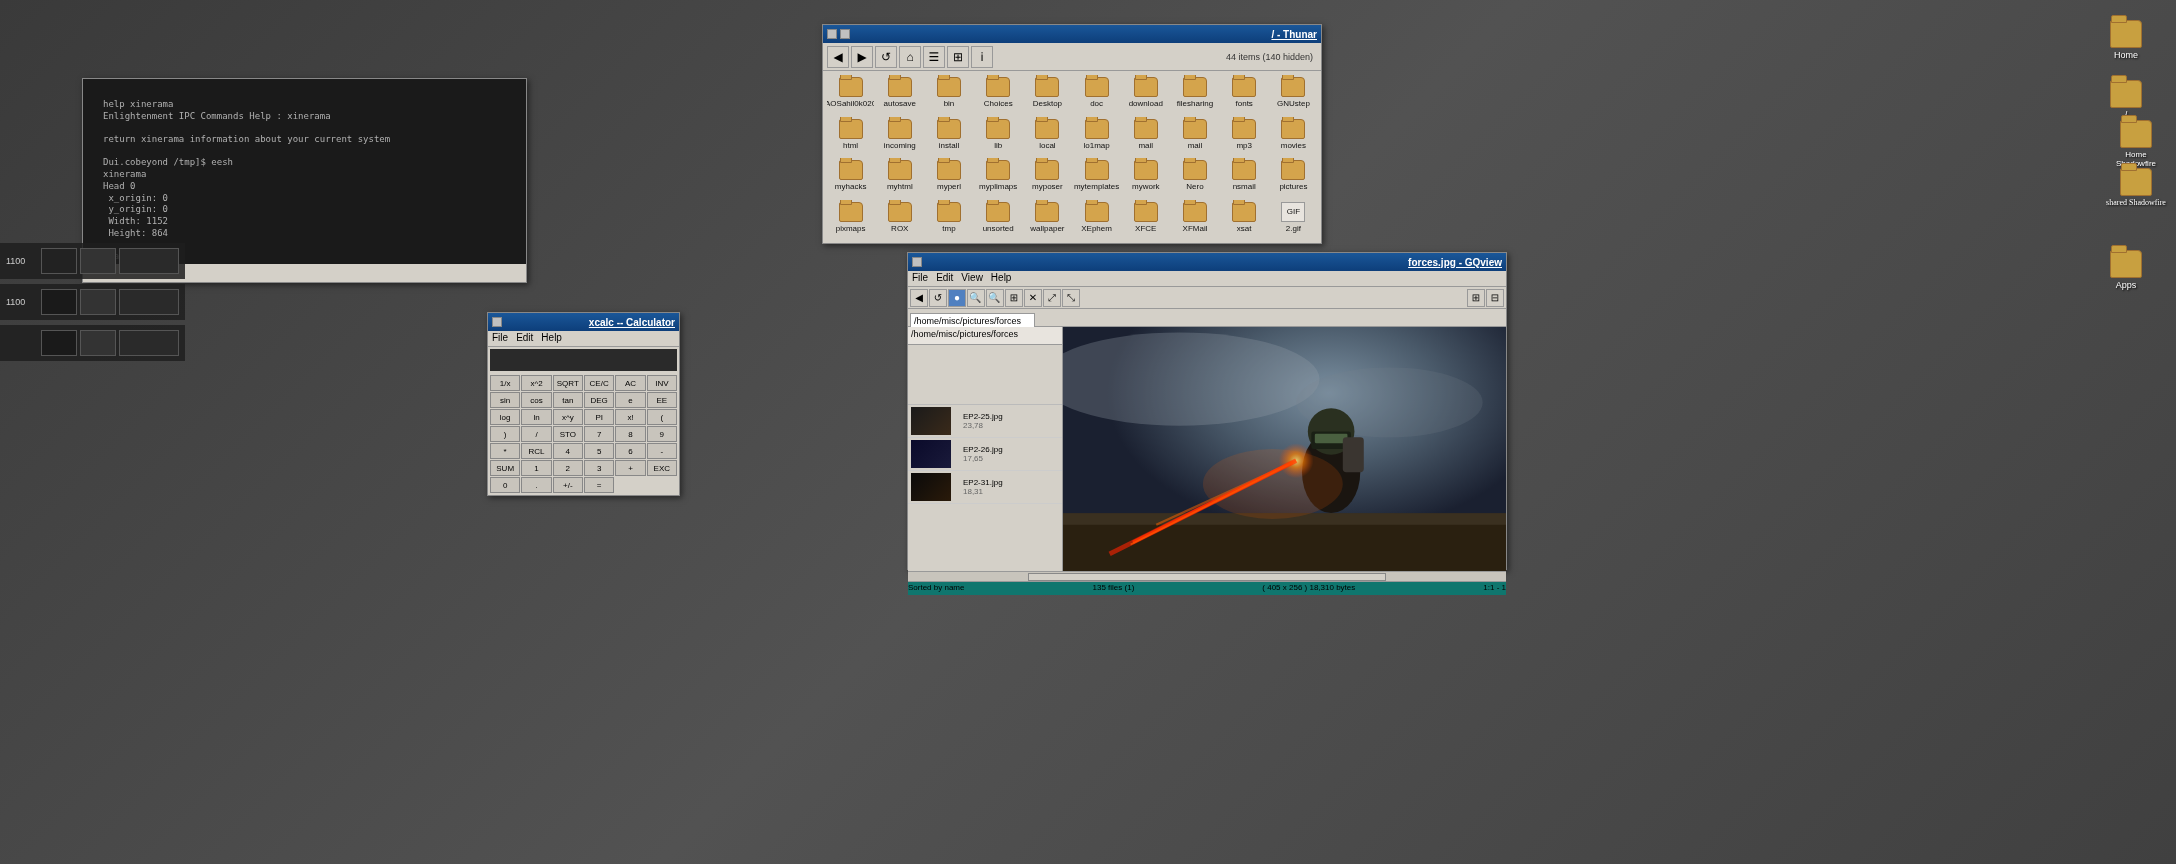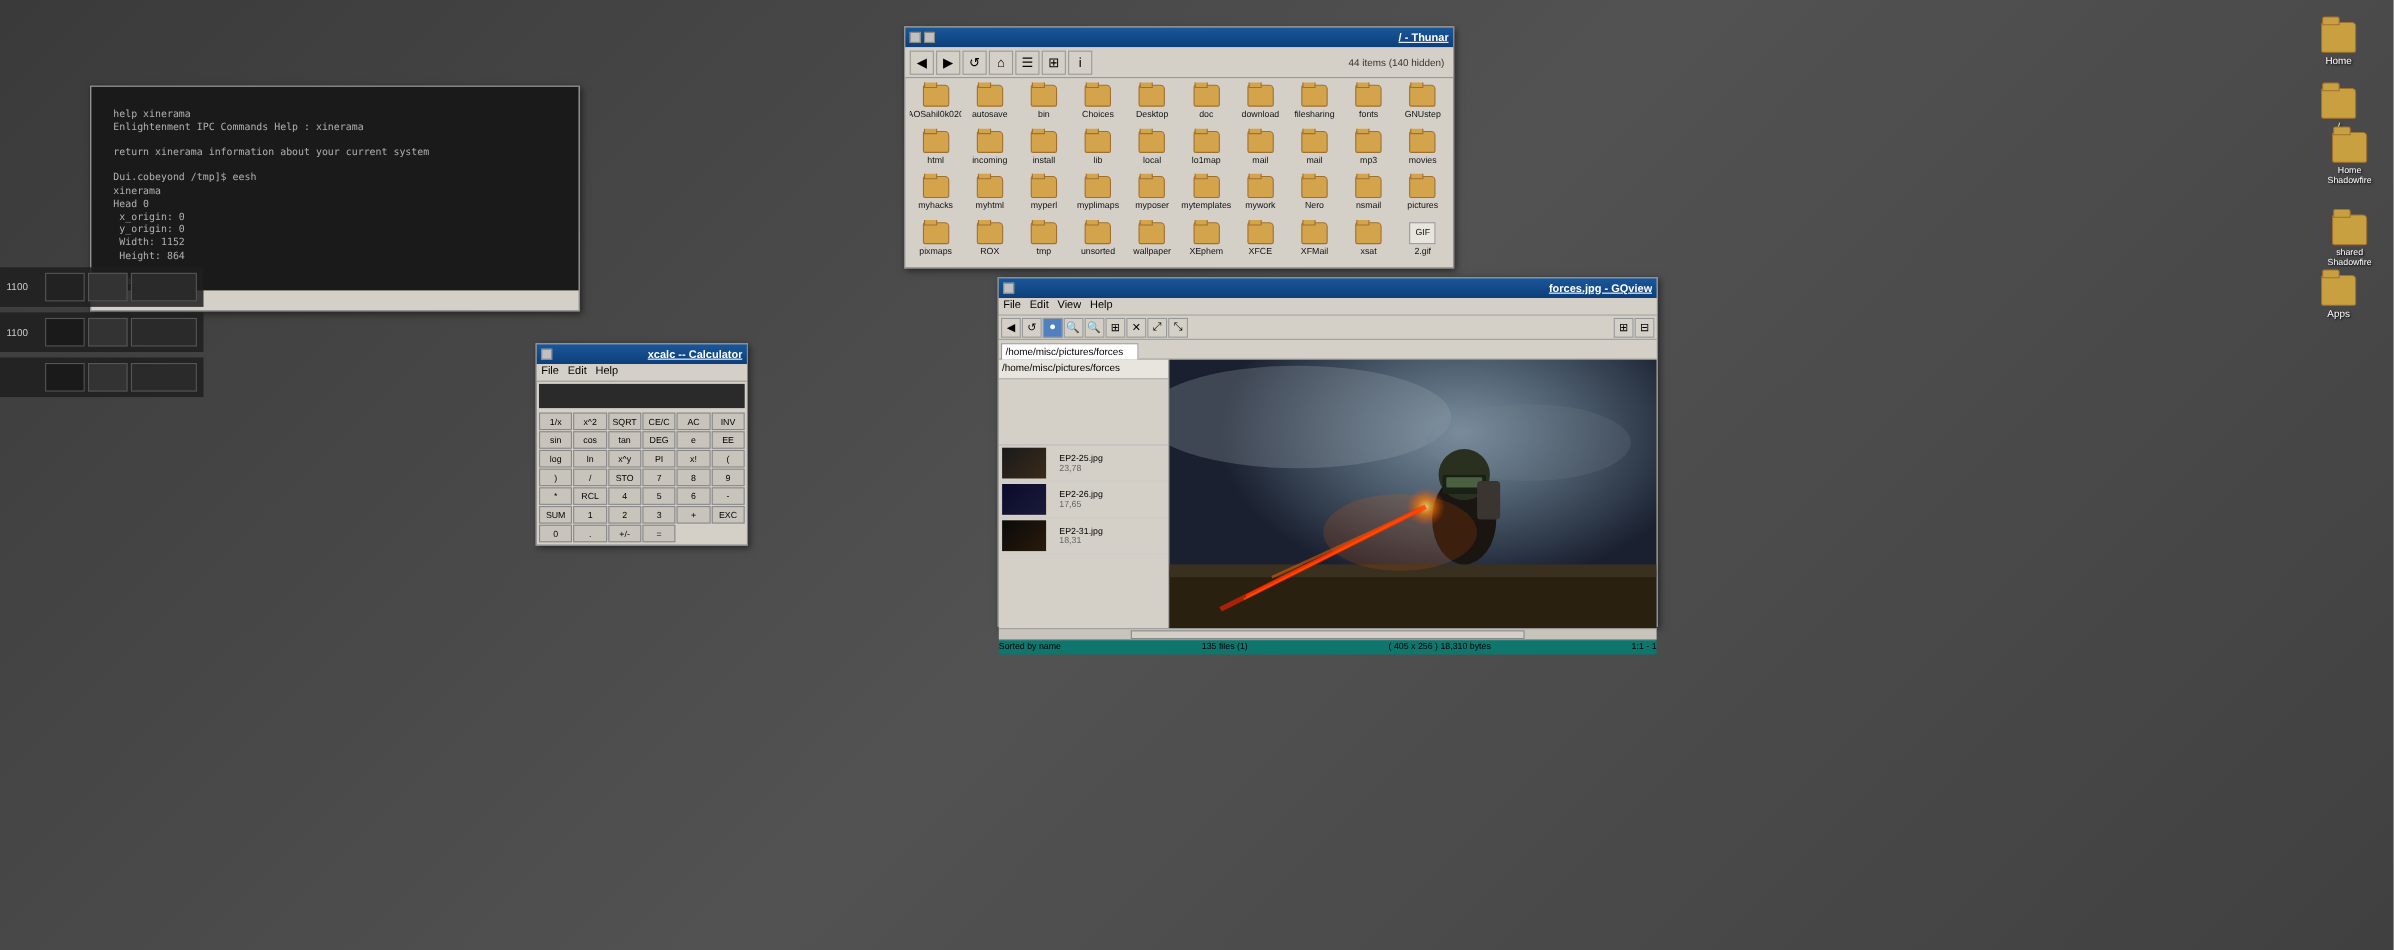--- a/index.html
+++ b/index.html
@@ -675,21 +675,21 @@
   <span style="font-size:9px;color:white;text-shadow:1px 1px 2px black;">Home</span>
 </div>
 <div class="desktop-icon" style="right:20px;top:80px;">
   <div class="desktop-folder-img"></div>
   <span style="font-size:9px;color:white;text-shadow:1px 1px 2px black;">/</span>
 </div>
 <div class="desktop-icon" style="right:10px;top:120px;">
   <div class="desktop-folder-img"></div>
   <span style="font-size:8px;color:white;text-shadow:1px 1px 2px black;text-align:center;">Home Shadowfire</span>
 </div>
-<div class="desktop-icon" style="right:10px;top:195px;">
+<div class="desktop-icon" style="right:10px;top:168px;font-family:Liberation Serif, serif;">
   <div class="desktop-folder-img"></div>
   <span style="font-size:8px;color:white;text-shadow:1px 1px 2px black;text-align:center;">shared Shadowfire</span>
 </div>
 <div class="desktop-icon" style="right:20px;top:250px;">
   <div class="desktop-folder-img"></div>
   <span style="font-size:9px;color:white;text-shadow:1px 1px 2px black;">Apps</span>
 </div>
 
 <div style="position:absolute;bottom:585px;left:0;display:flex;align-items:center;gap:3px;background:rgba(30,30,30,0.85);padding:3px 6px;height:36px;" id="tb1">
   <span style="font-size:9px;color:#ccc;width:32px;">1100</span>

